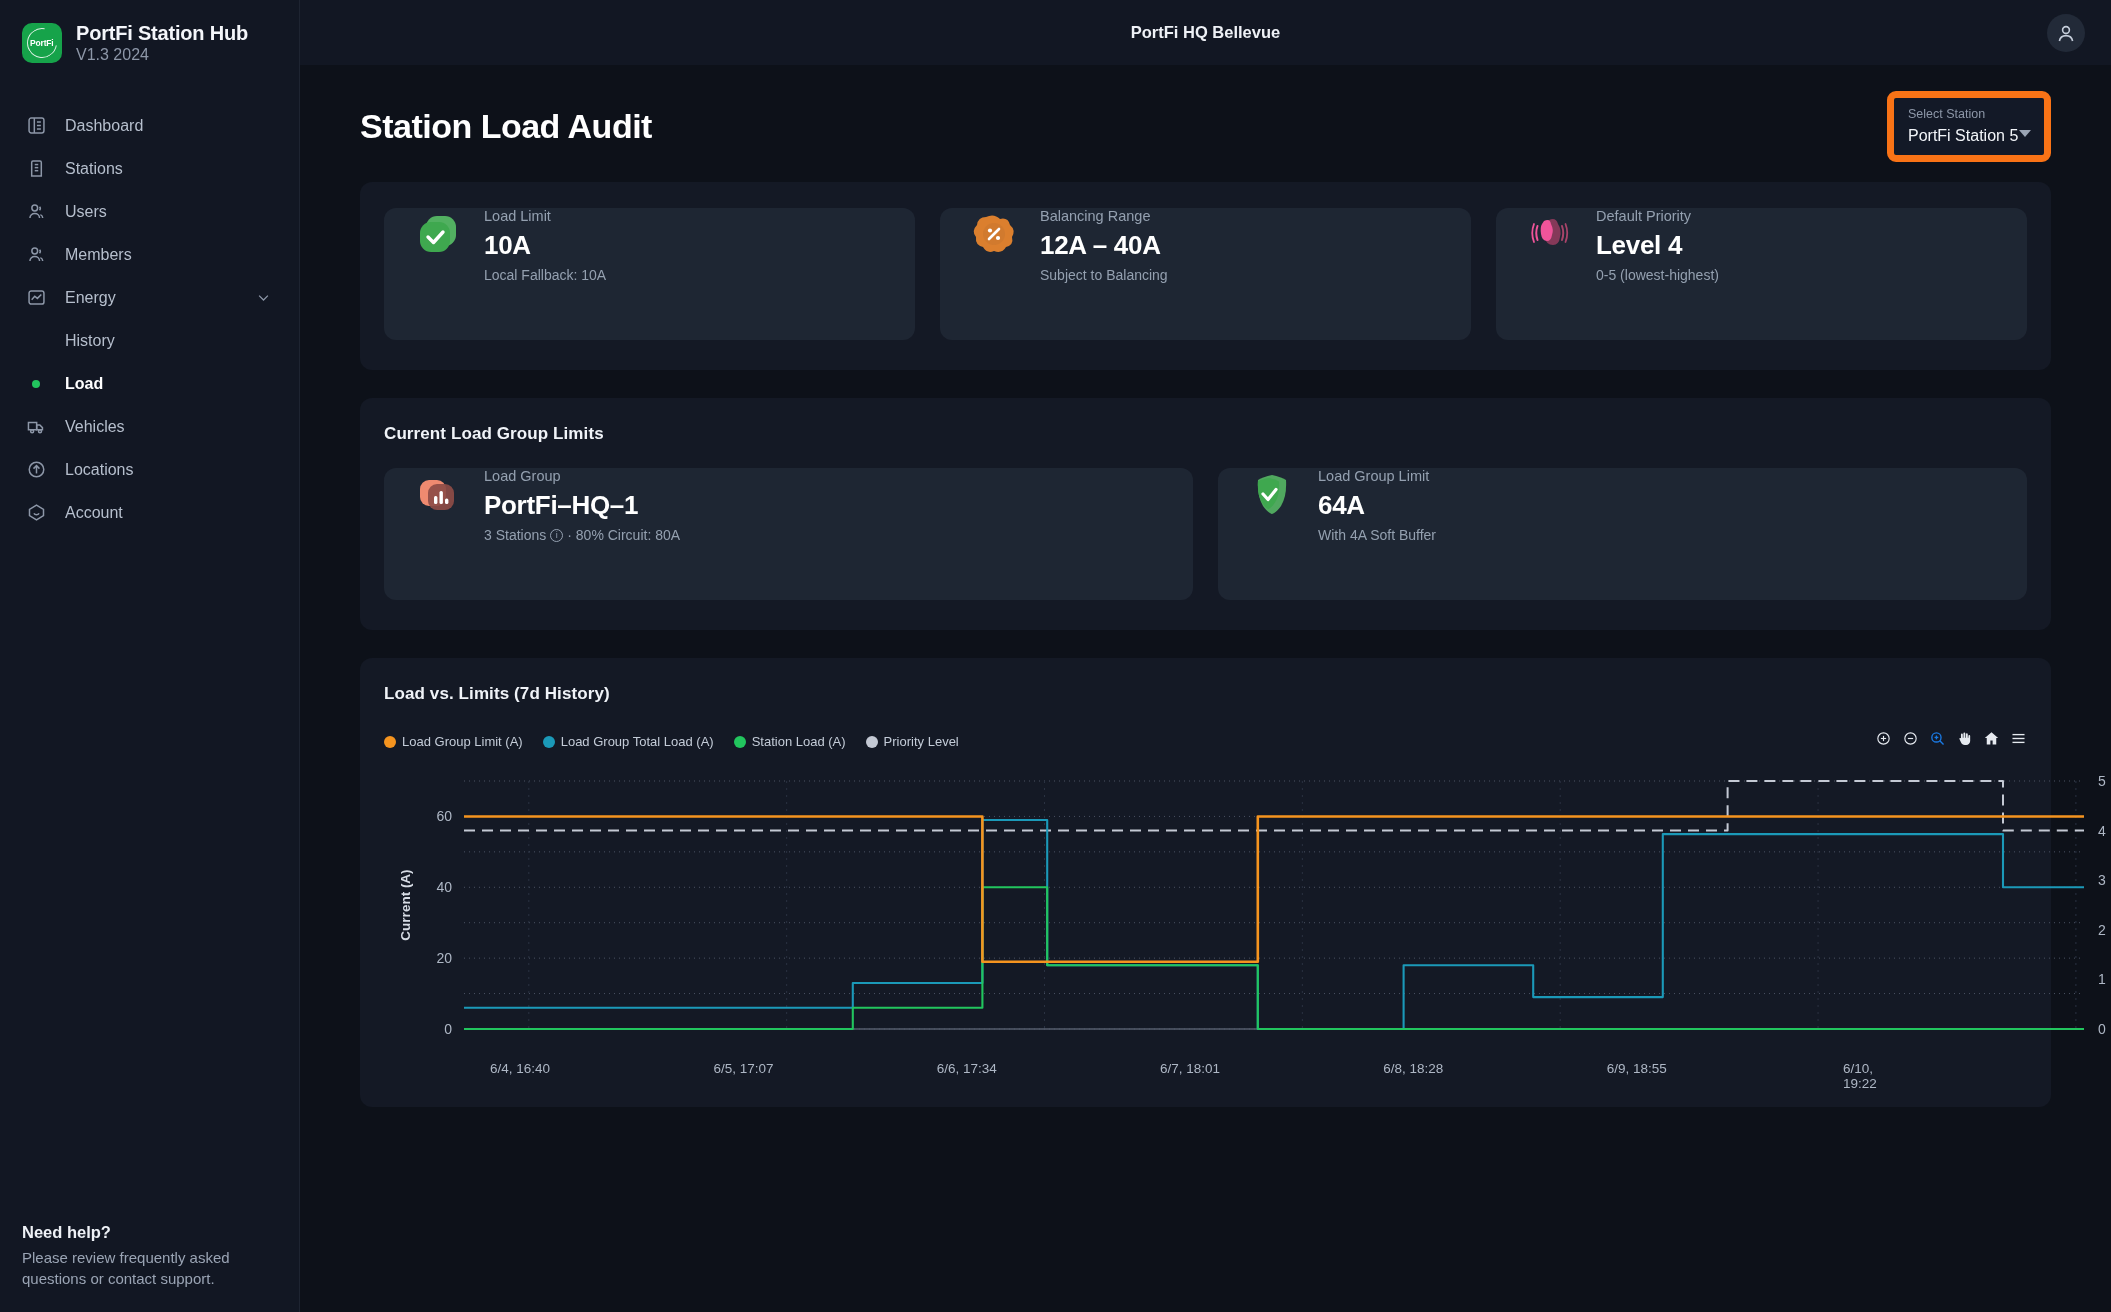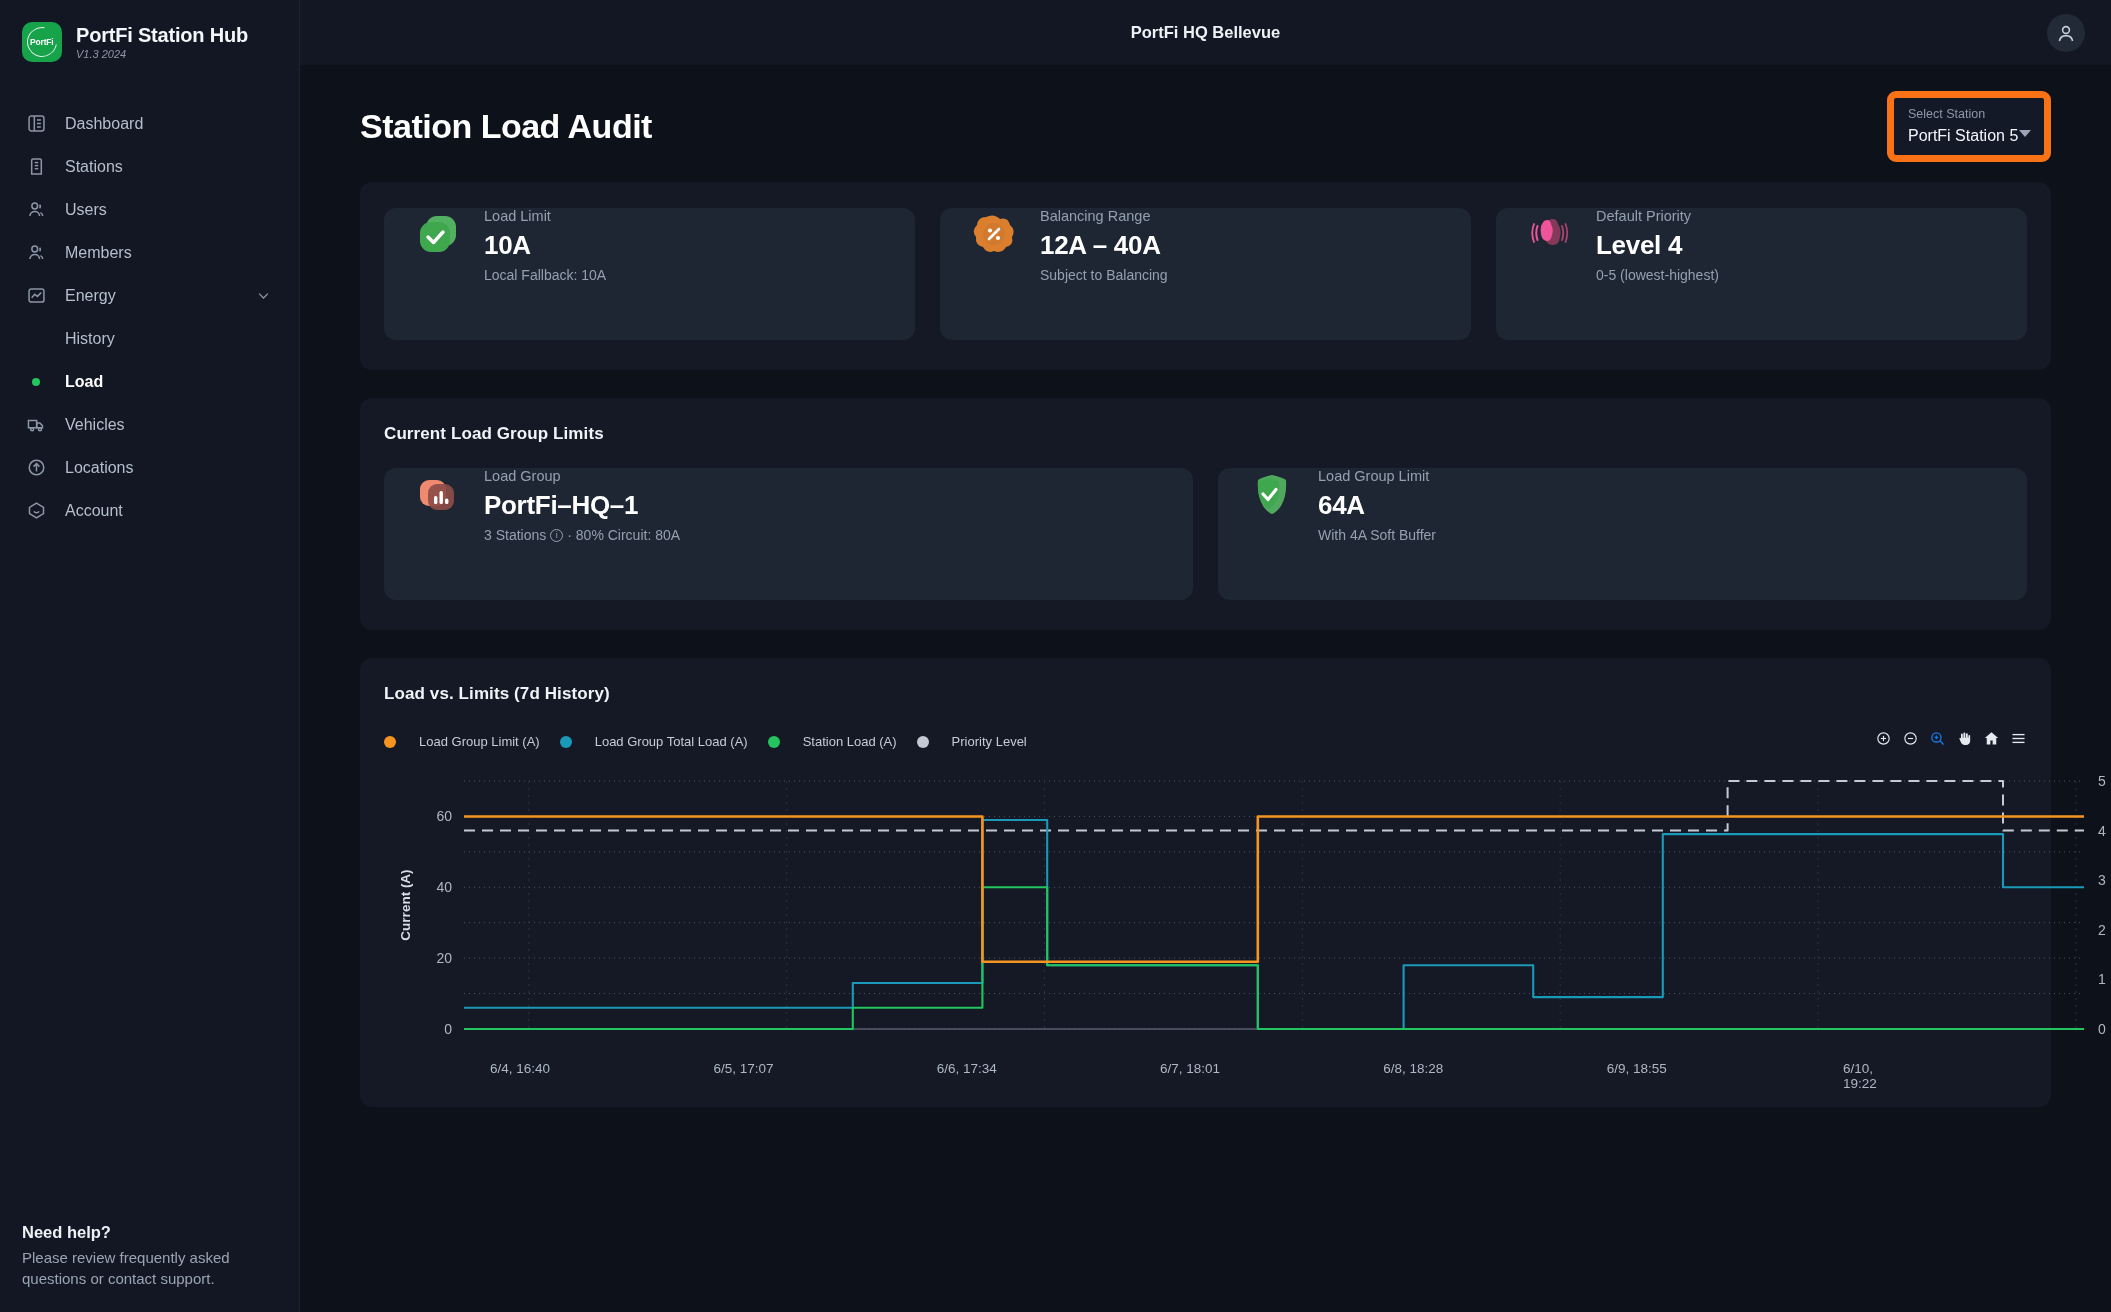--- a/index.html
+++ b/index.html
@@ -31,21 +31,21 @@
     border: 1.6px solid rgba(255,255,255,.85);
     border-right-color: transparent;
     display: flex; align-items: center; justify-content: center;
     transform: rotate(-35deg);
   }
   .brand-logo .ring span {
     transform: rotate(35deg);
     font-size: 8.5px; font-weight: bold; color: #fff; letter-spacing: -.2px;
   }
   .brand-text .t1 { font-size: 20px; font-weight: bold; color: #f4f6fa; letter-spacing: -.2px; line-height: 1.15; }
-  .brand-text .t2 { font-size: 11px; color: #8d97a8; margin-top: 1px; font-style: italic; }
+  .brand-text .t2 { font-size: 16px; color: #8d97a8; margin-top: 1px; }
 
   .nav { margin-top: 18px; }
   .nav-item {
     display: flex; align-items: center; gap: 17px;
     height: 43px; padding-left: 24px; cursor: pointer;
     color: #b6bfcd; font-size: 16px;
   }
   .nav-item .ico { width: 24px; height: 24px; flex: 0 0 24px; display:flex; align-items:center; justify-content:center; color: #8d97a8; }
   .nav-item.active > .lbl { color: #ffffff; font-weight: bold; }
   .nav-sub { padding-left: 24px; display: flex; align-items: center; gap: 17px; height: 43px; cursor: pointer; font-size: 16px; color: #b6bfcd; }
@@ -111,21 +111,21 @@
 
   .info-o {
     display: inline-flex; width: 13px; height: 13px; border-radius: 50%;
     border: 1.2px solid #94a0b0; align-items: center; justify-content: center;
     font-size: 9px; line-height: 1; vertical-align: super; margin: 0 1px 0 1px;
   }
 
   
   .chart-panel { padding-bottom: 24px; }
   .legend { display: flex; align-items: center; gap: 20px; margin-top: 6px; }
-  .legend .li { display: flex; align-items: center; gap: 23px; font-size: 13px; color: #c4ccd8; }
+  .legend .li { display: flex; align-items: center; gap: 6px; font-size: 13px; color: #c4ccd8; }
   .legend .sw { width: 12px; height: 12px; border-radius: 50%; }
   .chart-top { display: flex; align-items: center; justify-content: space-between; }
   .chart-tools { display: flex; align-items: center; gap: 9px; }
   .chart-tools .tl { width: 18px; height: 18px; cursor: pointer; color: #e6eaf0; display: flex; align-items: center; justify-content: center; }
   .plot-wrap { position: relative; height: 290px; margin-top: 22px; }
   .xlabels { display: flex; position: relative; height: 22px; margin-left: 80px; margin-right: 160px; }
   .xlabels span { position: absolute; font-size: 13.5px; color: #aeb7c5; transform: translateX(-50%); }
 </style>
 </head>
 <body>

